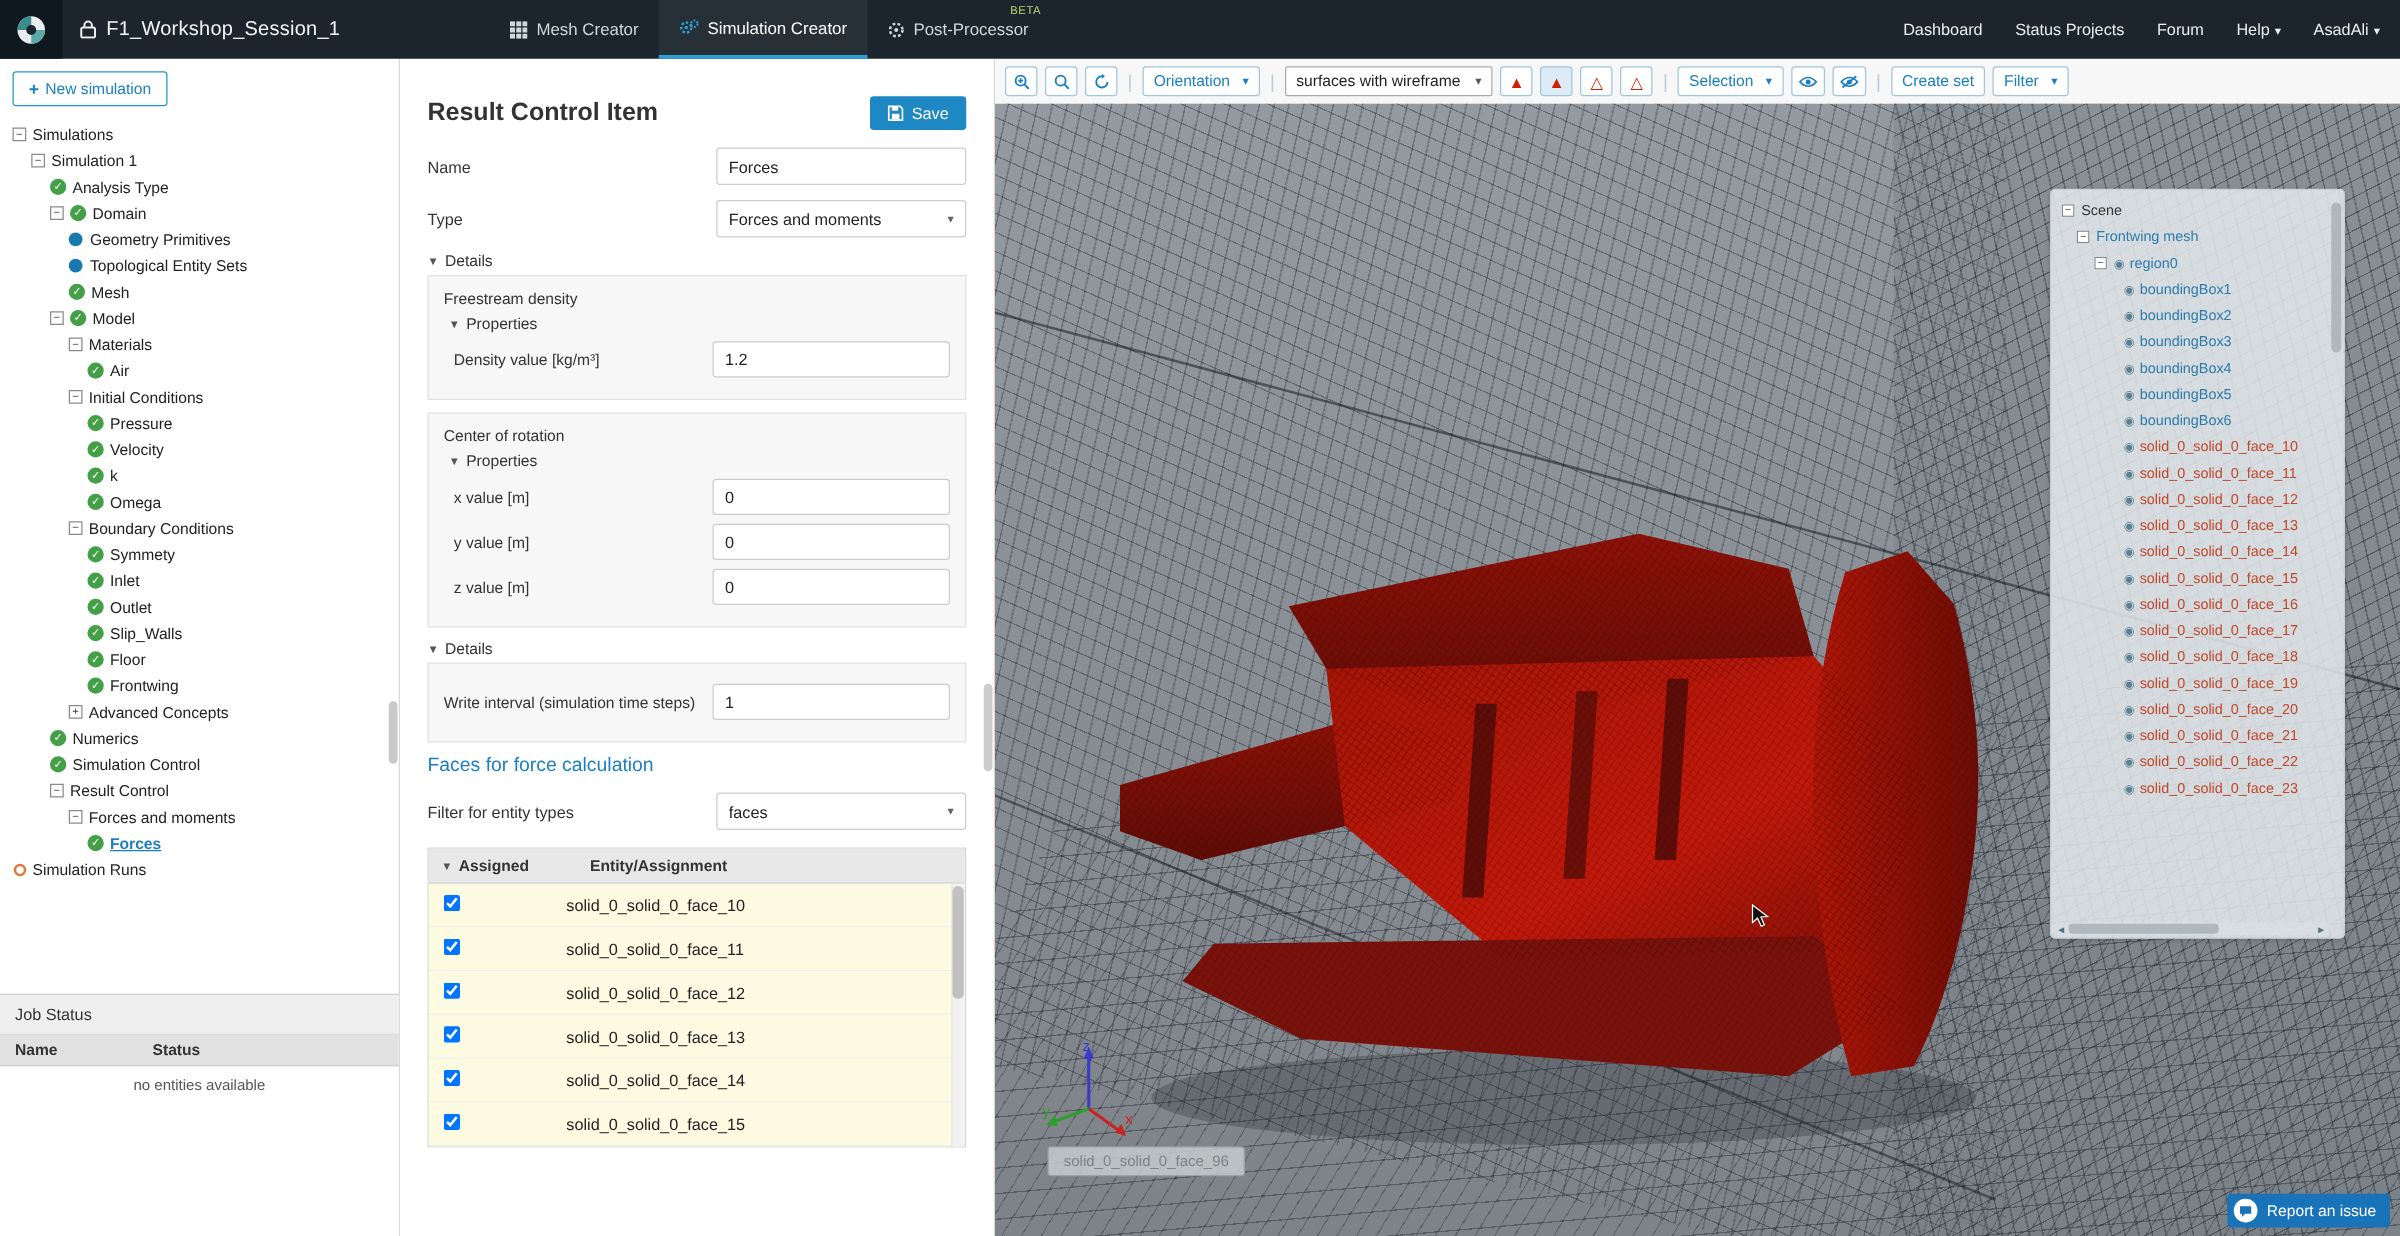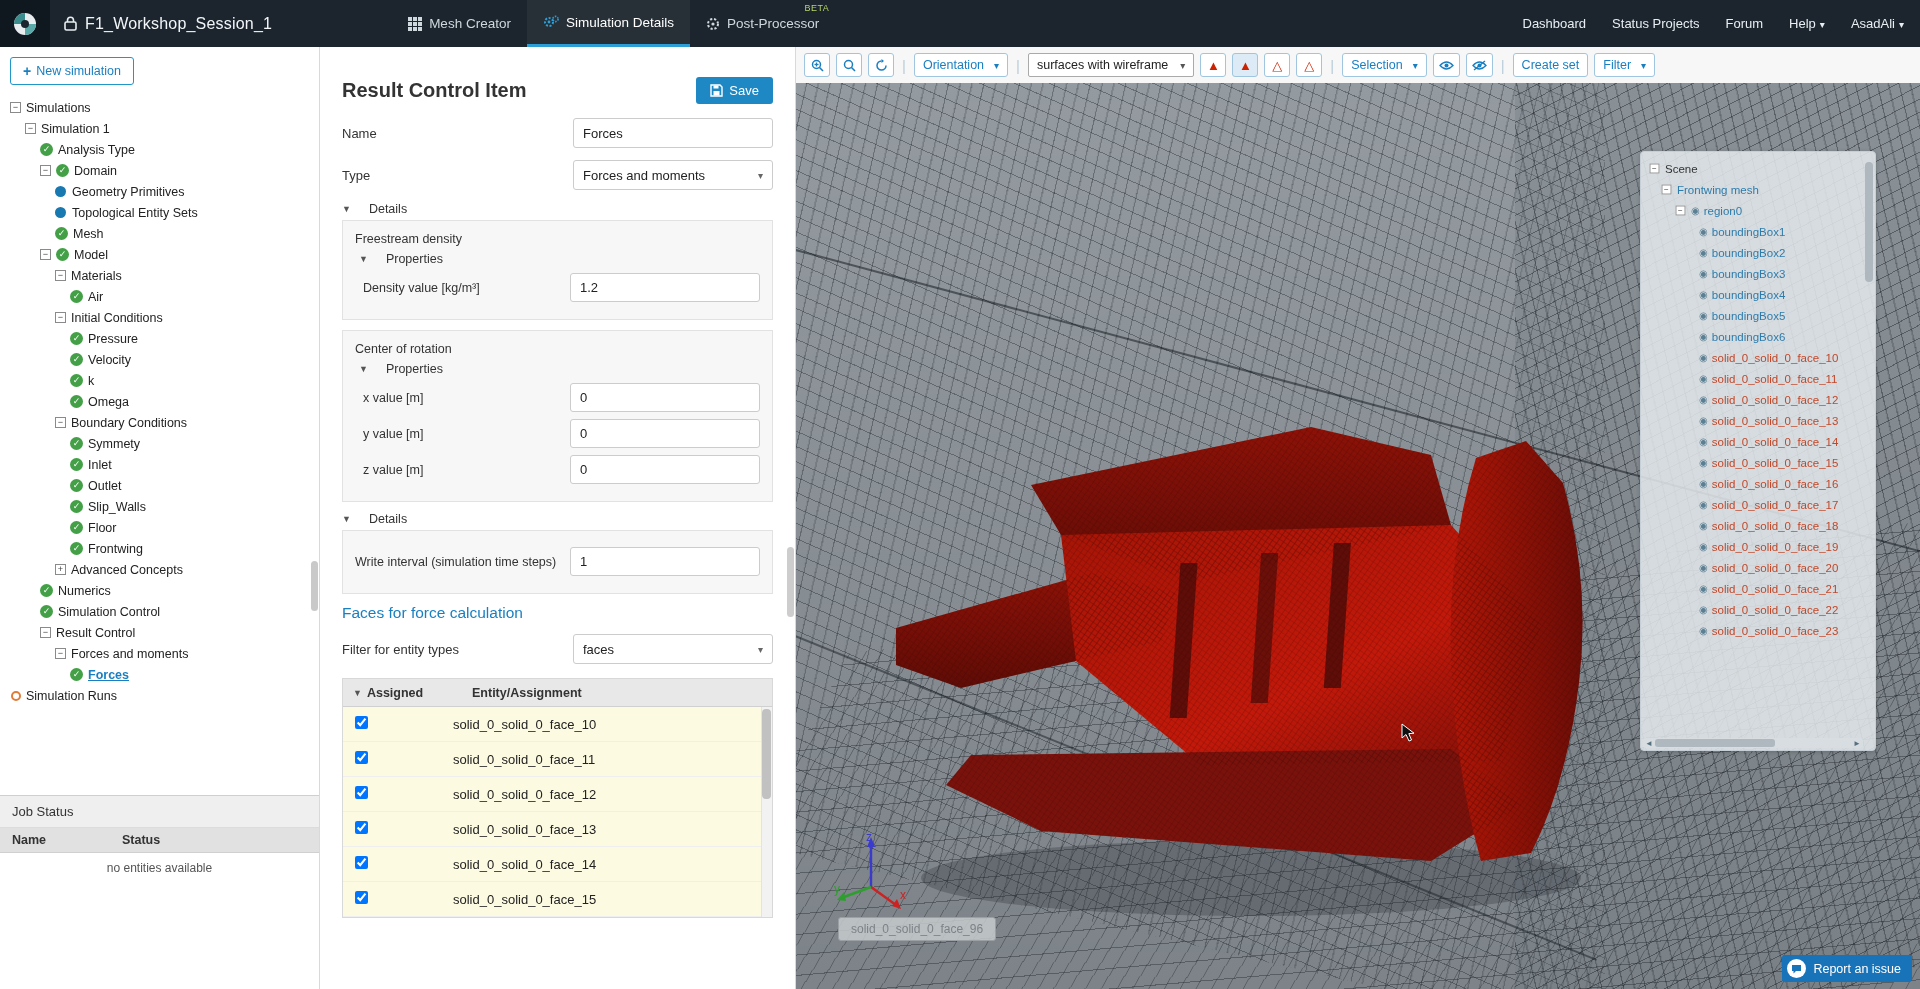--- a/index.html
+++ b/index.html
@@ -42,21 +42,21 @@
   .panel { position:absolute; left:320px; top:47px; width:476px; bottom:0; background:#fff; border-right:1px solid #d9d9d9; padding:30px 22px 0 22px; overflow:hidden; }
   .panel-header { display:flex; align-items:center; justify-content:space-between; margin-bottom:14px; }
   .panel-title { font-size:20px; color:#333; font-weight:bold; }
   .save-btn { display:inline-flex; align-items:center; gap:6px; background:#1e88c5; color:#fff; border:none; font-size:13px; padding:6px 14px; border-radius:3px; cursor:pointer; }
   .form-row { display:flex; align-items:center; margin:12px 0; }
   .form-row > label { flex:1; font-size:13px; color:#333; }
   .text-input { width:200px; height:30px; border:1px solid #ccc; border-radius:3px; padding:0 9px; font-size:13px; color:#222; font-family:"Liberation Sans",sans-serif; background:#fff; }
   .select { width:200px; height:30px; border:1px solid #ccc; border-radius:3px; background:#fff; display:flex; align-items:center; justify-content:space-between; padding:0 9px; font-size:13px; color:#222; cursor:pointer; }
   .select .sel-caret { color:#666; font-size:10px; }
   .select .sel-caret::after { content:"▾"; }
-  .collapse-head { display:flex; align-items:center; gap:18px; font-size:12.5px; color:#333; margin:10px 0 4px 0; cursor:pointer; }
+  .collapse-head { display:flex; align-items:center; gap:5px; font-size:12.5px; color:#333; margin:10px 0 4px 0; cursor:pointer; }
   .tri { font-size:9px; color:#555; }
   .tri::after { content:"▼"; }
   .detail-box { border:1px solid #e2e2e2; background:#f7f7f7; padding:9px 12px 10px 12px; margin:4px 0 10px 0; }
   .detail-section-title { font-size:12.5px; color:#333; margin:2px 0 6px 0; }
   .prop-row { display:flex; align-items:center; margin:7px 0 7px 8px; }
   .prop-row > label { flex:1; font-size:12.5px; color:#333; padding-right:10px; }
   .prop-row .text-input { width:190px; height:29px; }
   .section-heading { color:#1a7fc1; font-size:15.5px; margin:5px 0 6px 0; }
   .faces-table { margin-top:14px; border:1px solid #d8d8d8; position:relative; }
   .faces-head { display:flex; align-items:center; background:#e8e8e8; border-bottom:1px solid #d0d0d0; font-size:12.5px; font-weight:bold; color:#333; height:28px; }
@@ -149,21 +149,21 @@
           </g>
         </svg>
       <span>Mesh Creator</span>
     </div>
     <div class="tab active">
       <svg width="16" height="14" viewBox="0 0 16 14">
           <circle cx="6" cy="7" r="4" fill="none" stroke="#2d9fd6" stroke-width="2" stroke-dasharray="2 1.6"></circle>
           <circle cx="6" cy="7" r="1.4" fill="#2d9fd6"></circle>
           <circle cx="12.5" cy="4" r="2.6" fill="none" stroke="#2d9fd6" stroke-width="1.6" stroke-dasharray="1.6 1.2"></circle>
         </svg>
-      <span>Simulation Details</span>
+      <span>Simulation Creator</span>
     </div>
     <div class="tab">
       <svg width="14" height="14" viewBox="0 0 14 14">
           <circle cx="7" cy="7" r="5" fill="none" stroke="#cfd8dc" stroke-width="2" stroke-dasharray="2.2 1.8"></circle>
           <circle cx="7" cy="7" r="1.6" fill="#cfd8dc"></circle>
         </svg>
       <span>Post-Processor</span>
       <span class="beta-badge">BETA</span>
     </div>
   </div>

